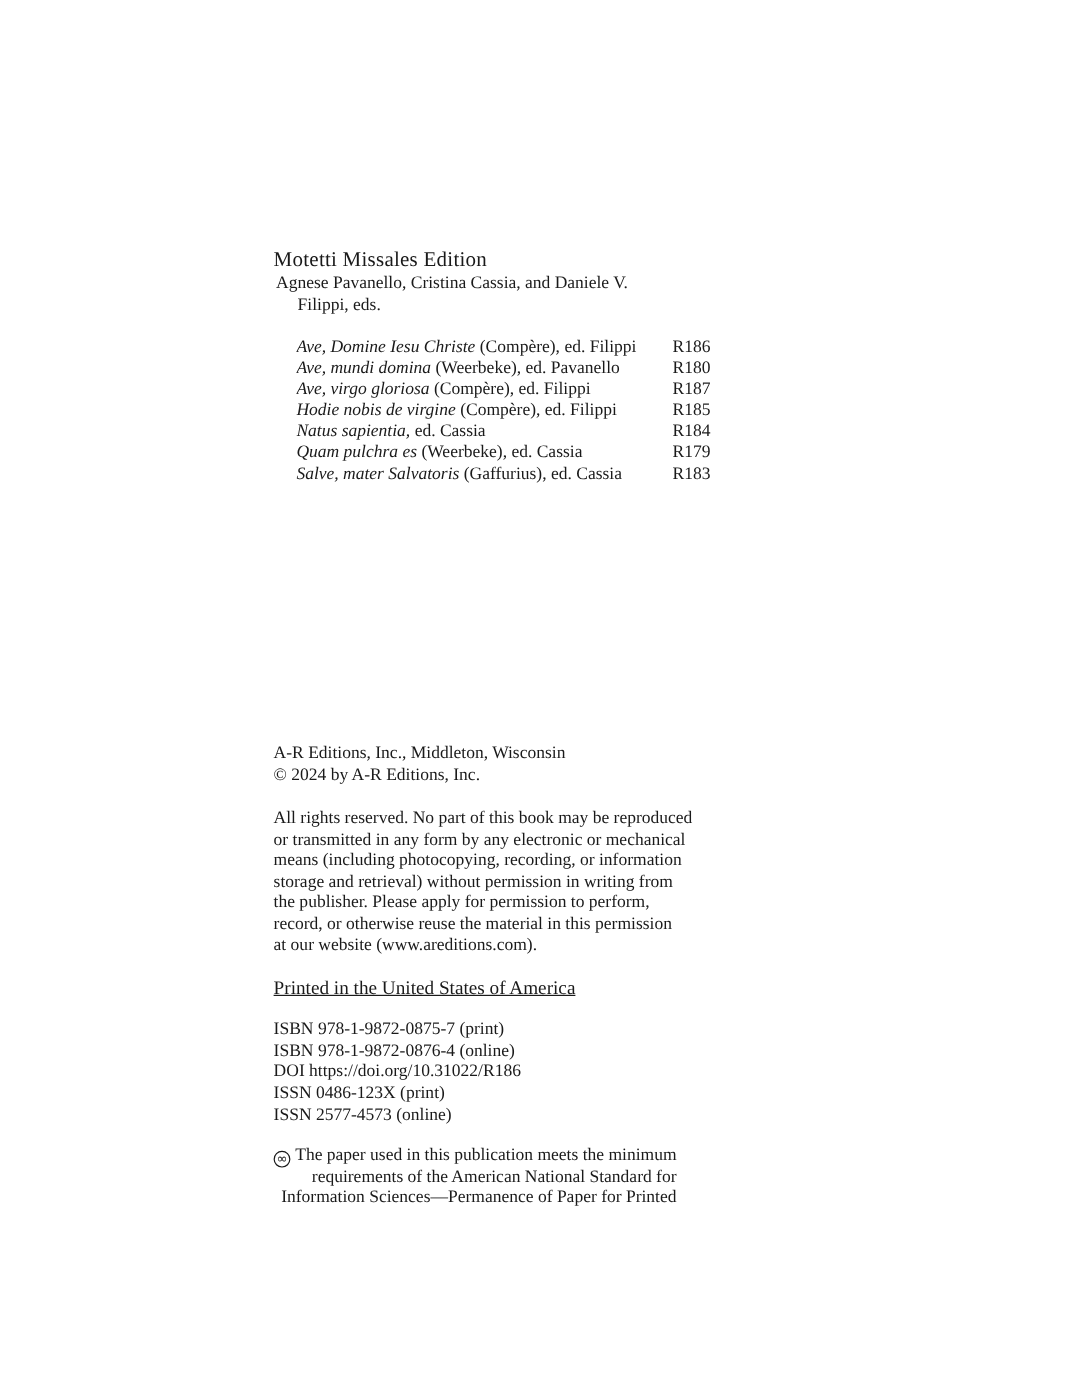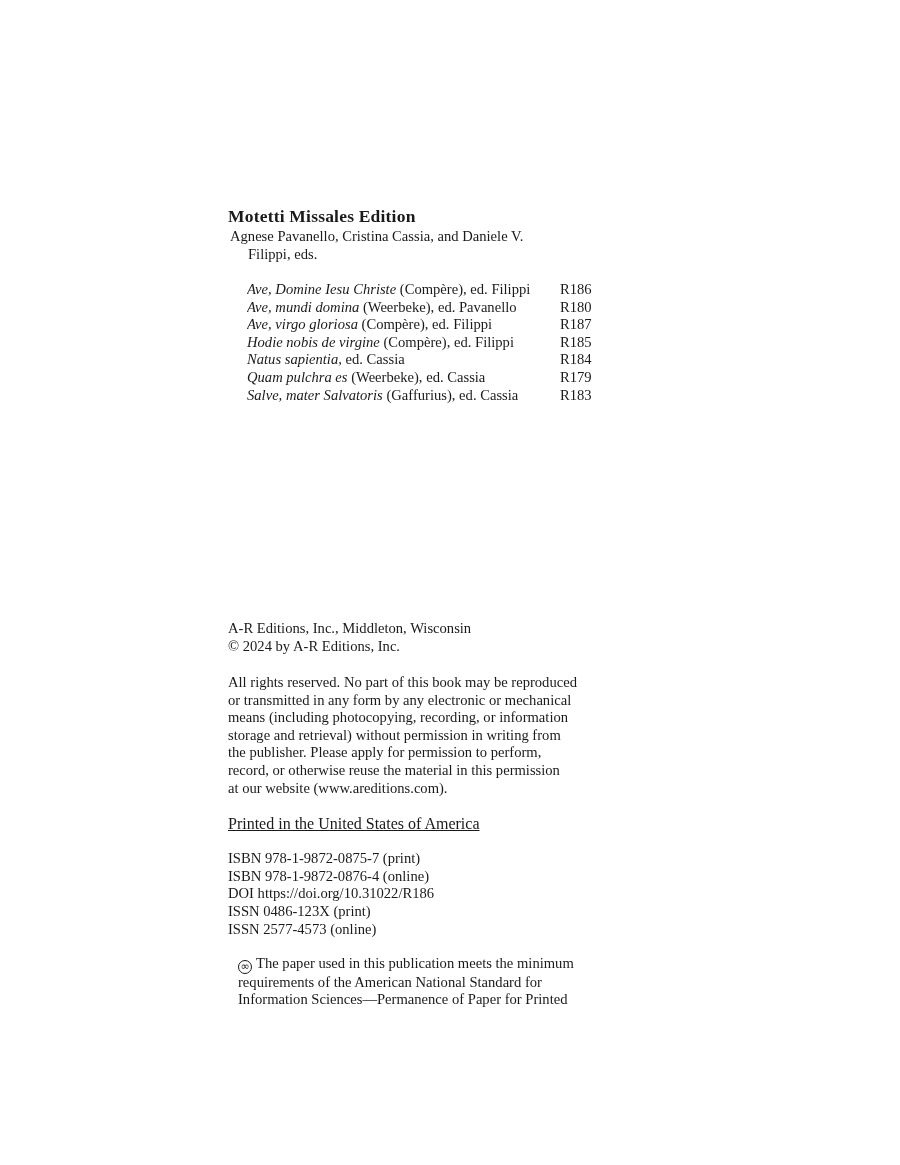--- a/index.html
+++ b/index.html
@@ -10,42 +10,42 @@
     height: 1165px;
     background: #ffffff;
     font-family: "Liberation Serif", "DejaVu Serif", serif;
     color: #1a1a1a;
     overflow: hidden;
     margin: 0 auto;
   }
   .top-block { position: absolute; left: 228px; top: 206px; width: 380px; }
   .page-title {
     font-size: 17.5px;
-    font-weight: bold;
+    font-weight: normal;
     letter-spacing: 0.2px;
     line-height: 20px;
   }
   .editors { margin-left: 2px; font-size: 14.6px; line-height: 17.5px; margin-top: 2px; }
   .editors-line2 { margin-left: 18px; }
 
   .works { position: absolute; left: 247px; top: 281px; width: 345px; font-size: 14.6px; line-height: 17.6px; }
   .work-row { display: flex; white-space: nowrap; }
   .work-text { width: 313px; overflow: hidden; }
   .work-title { font-style: italic; }
-  .work-num { flex: 1; }
+  .work-num { flex: 1; text-align: right; }
 
   .publisher { position: absolute; left: 228px; top: 620px; font-size: 14.6px; line-height: 17.8px; }
 
   .rights { position: absolute; left: 228px; top: 674px; font-size: 14.6px; line-height: 17.6px; white-space: nowrap; }
 
   .printed { position: absolute; left: 228px; top: 815px; font-size: 16px; line-height: 17.6px; text-decoration: underline; }
 
   .ids { position: absolute; left: 228px; top: 850px; font-size: 14.6px; line-height: 17.7px; }
 
-  .paper { position: absolute; left: 238px; top: 955px; font-size: 14.6px; line-height: 17.6px; white-space: nowrap; }
+  .paper { position: absolute; left: 228px; top: 955px; font-size: 14.6px; line-height: 17.6px; white-space: nowrap; text-align: right; }
   .inf-circle {
     display: inline-flex;
     width: 14px;
     height: 14px;
     border: 1.3px solid #1a1a1a;
     border-radius: 50%;
     align-items: center;
     justify-content: center;
     font-size: 11px;
     line-height: 1;

